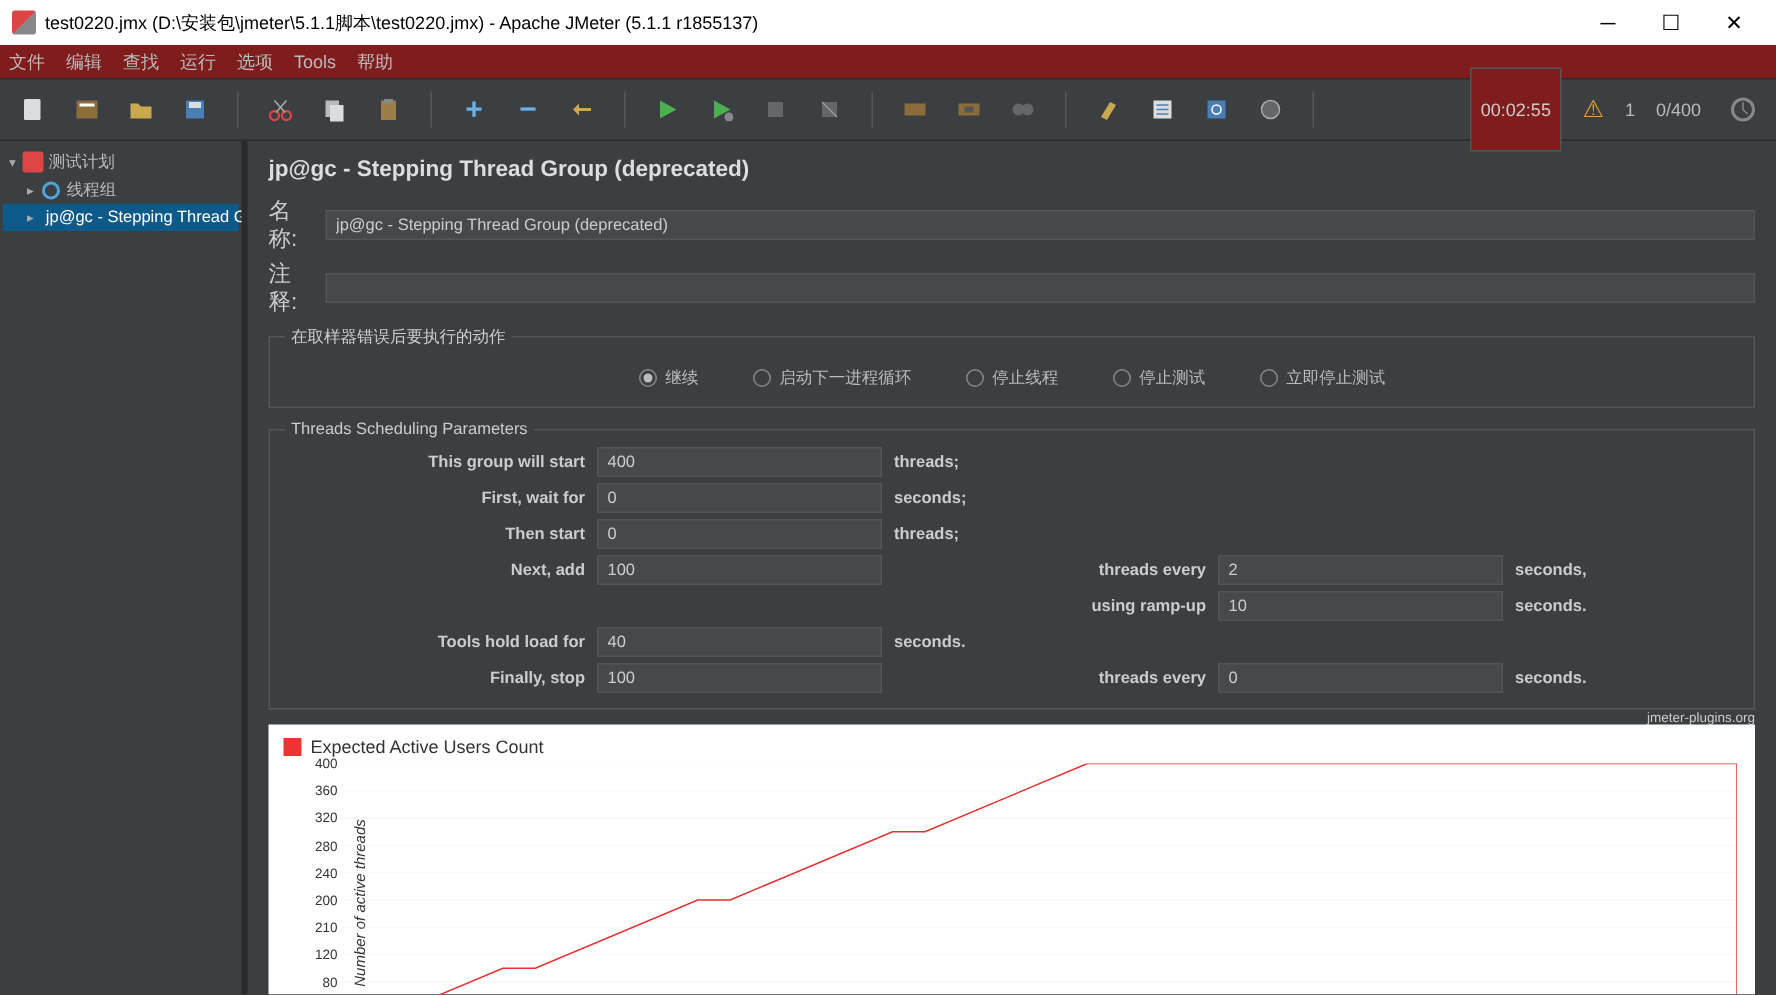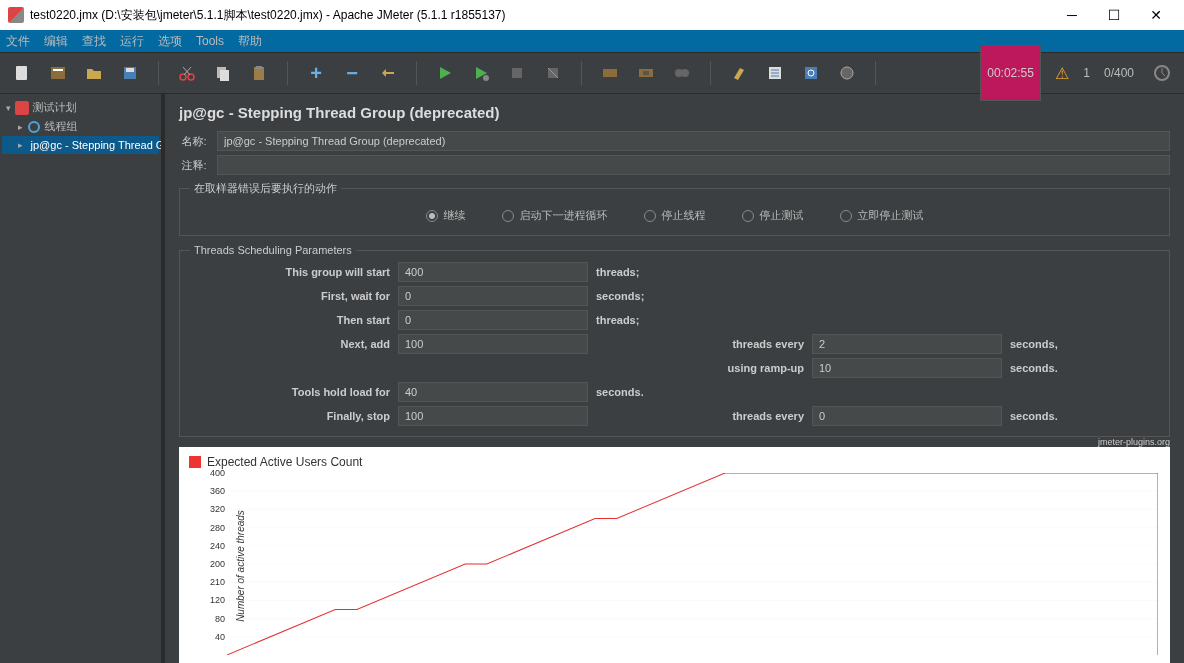--- a/index.html
+++ b/index.html
@@ -2,36 +2,36 @@
 <html><head>
 <meta charset="utf-8">
 <style>
 * { margin:0; padding:0; box-sizing:border-box; font-family:"Microsoft YaHei",Arial,sans-serif; }
 body { width:1184px; height:663px; background:#3c3f41; color:#bbb; font-size:12px; overflow:hidden; }
 .titlebar { height:30px; background:#fff; color:#000; display:flex; align-items:center; padding:0 8px; justify-content:space-between; }
 .titlebar-left { display:flex; align-items:center; gap:6px; }
 .titlebar-icon { width:16px; height:16px; background:linear-gradient(135deg,#d44 50%,#888 50%); border-radius:2px; }
 .titlebar-ctrls { display:flex; gap:2px; }
 .titlebar-ctrls span { width:40px; height:26px; display:flex; align-items:center; justify-content:center; font-size:14px; }
-.menubar { height:22px; background:#0369a1; display:flex; align-items:center; padding:0 6px; gap:14px; color:#bbb; }
+.menubar { height:22px; background:#7f1d1d; display:flex; align-items:center; padding:0 6px; gap:14px; color:#bbb; }
 .toolbar { height:42px; background:#3c3f41; border-top:1px solid #2b2b2b; border-bottom:1px solid #2b2b2b; display:flex; align-items:center; padding:0 8px; gap:8px; }
 .tbtn { width:28px; height:28px; display:flex; align-items:center; justify-content:center; border-radius:3px; }
 .tsep { width:1px; height:24px; background:#555; margin:0 6px; }
 .tspacer { flex:1; }
-.time-box { background:#be185d; padding:20px 6px; color:#ccc; border:1px solid #555; }
+.time-box { background:#7f1d1d; padding:20px 6px; color:#ccc; border:1px solid #555; }
 .main { display:flex; height:569px; }
 .tree { width:165px; border-right:4px solid #2b2b2b; padding:4px 2px; overflow:hidden; }
 .tree-row { display:flex; align-items:center; gap:4px; padding:2px 4px; white-space:nowrap; font-size:11px; }
 .tree-row.sel { background:#0d5a8a; color:#fff; }
 .gear { width:14px; height:14px; color:#4da6d9; }
 .flask { width:14px; height:14px; background:#d44; border-radius:2px; }
 .content { flex:1; display:flex; flex-direction:column; overflow:hidden; }
 .header-title { padding:10px 14px 8px; font-size:15px; font-weight:bold; color:#ddd; }
 .field-row { display:flex; align-items:center; padding:2px 14px; gap:8px; }
-.field-label { width:30px; font-size:11px; color:#ccc; text-align:center; }
+.field-label { width:30px; font-size:15px; color:#ccc; text-align:left; }
 .field-input { flex:1; background:#45494a; border:1px solid #555; color:#ccc; padding:3px 6px; font-size:11px; }
 .help-link { padding:4px 14px; font-size:11px; }
 .help-link a { color:#4a7fb5; }
 .info-icon { display:inline-block; width:12px; height:12px; background:#4a7fb5; color:#fff; border-radius:50%; text-align:center; line-height:12px; font-size:9px; margin-right:4px; }
 fieldset { margin:4px 14px; border:1px solid #555; padding:6px 10px 10px; }
 legend { font-size:11px; color:#ccc; padding:0 4px; }
 .radio-row { display:flex; justify-content:center; gap:36px; padding:6px 0 2px; }
 .radio-item { display:flex; align-items:center; gap:6px; font-size:11px; }
 .radio { width:12px; height:12px; border-radius:50%; border:1px solid #888; display:flex; align-items:center; justify-content:center; }
 .radio.checked::after { content:""; width:6px; height:6px; background:#bbb; border-radius:50%; }

